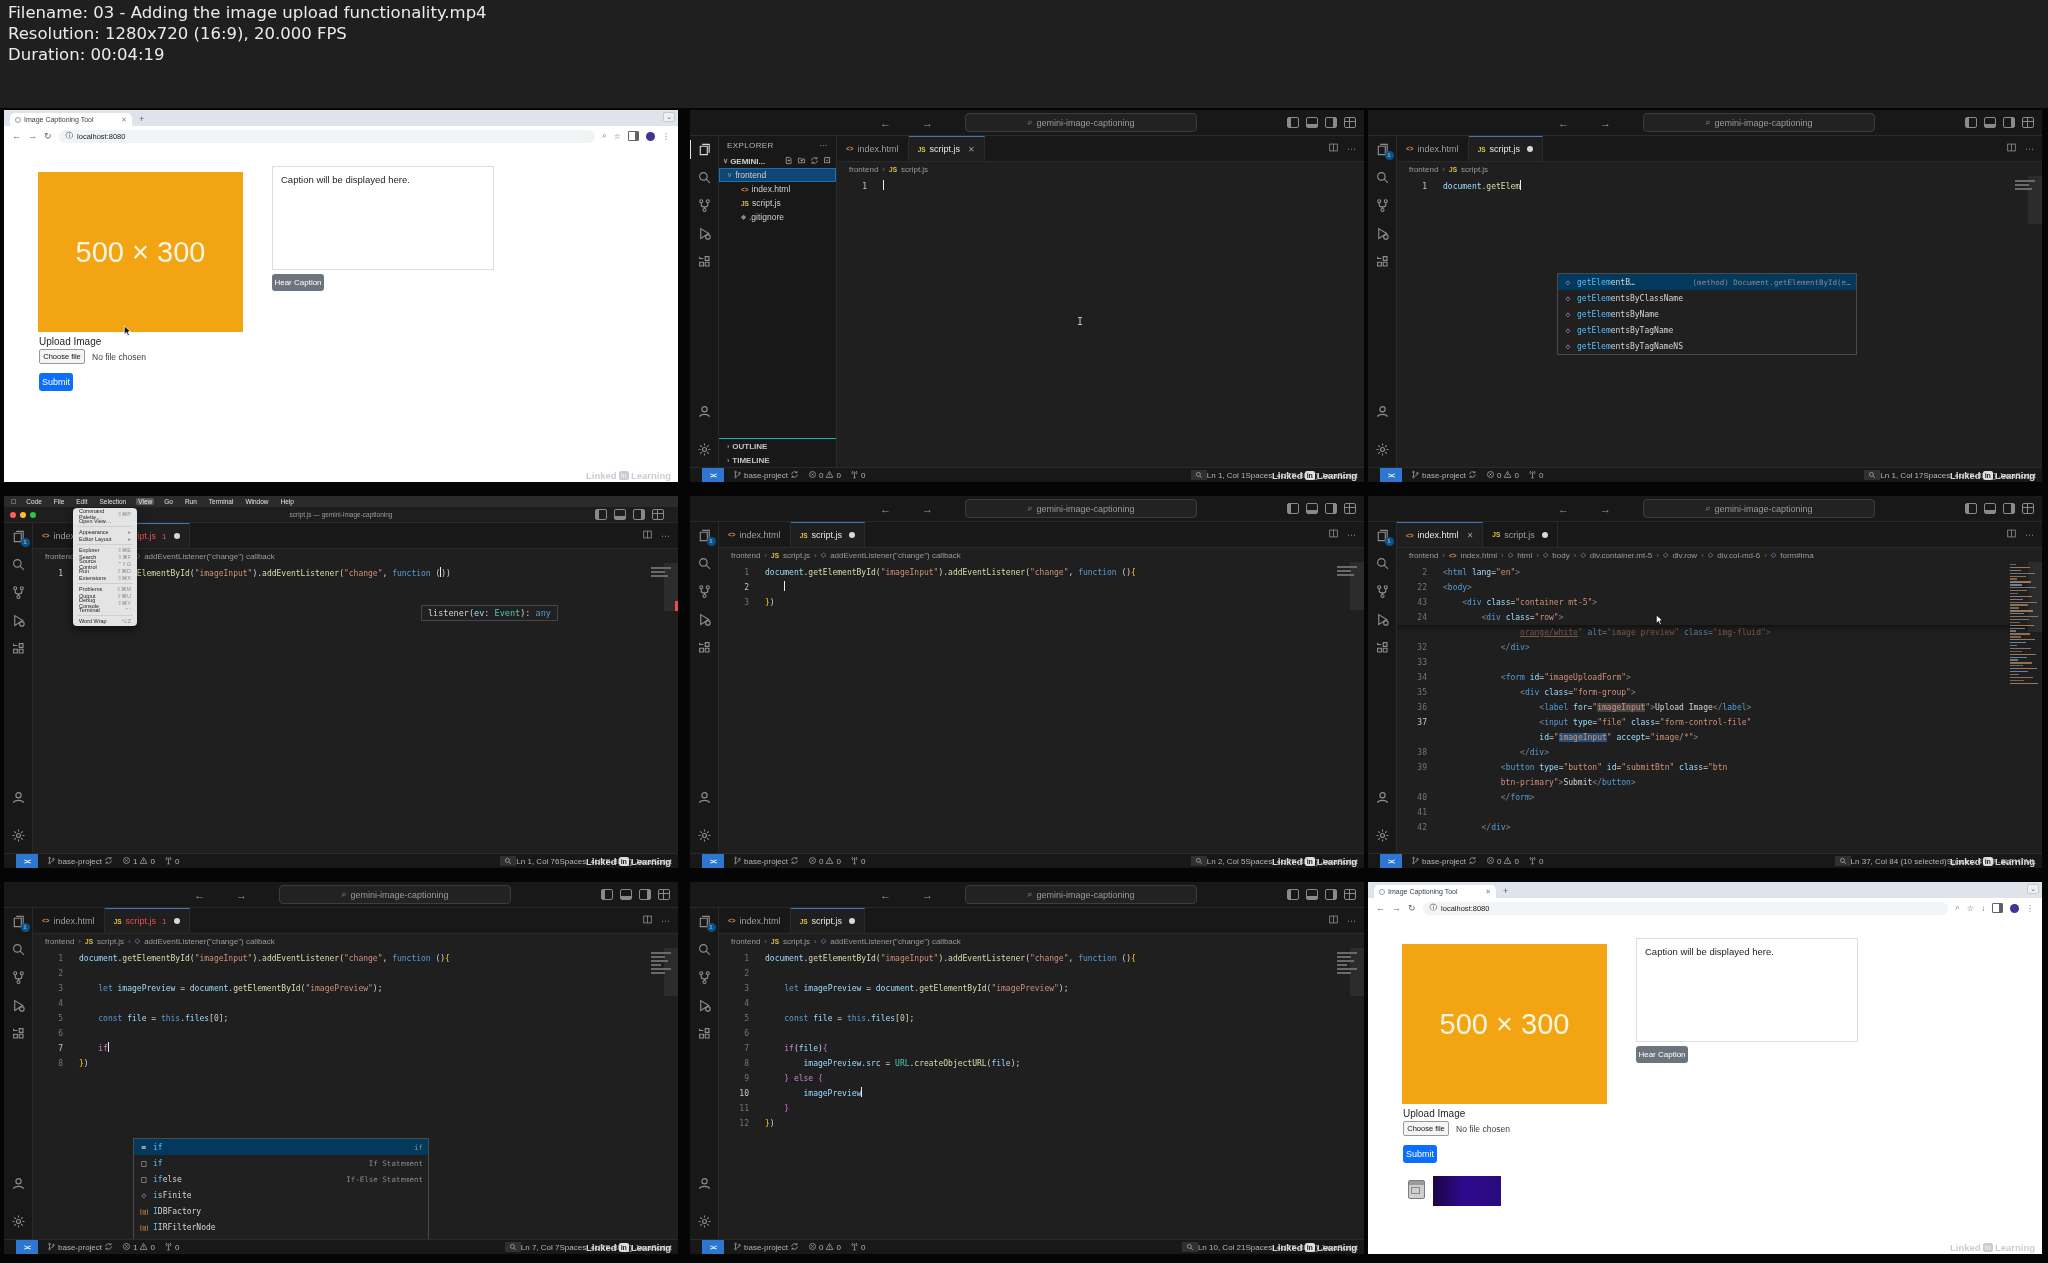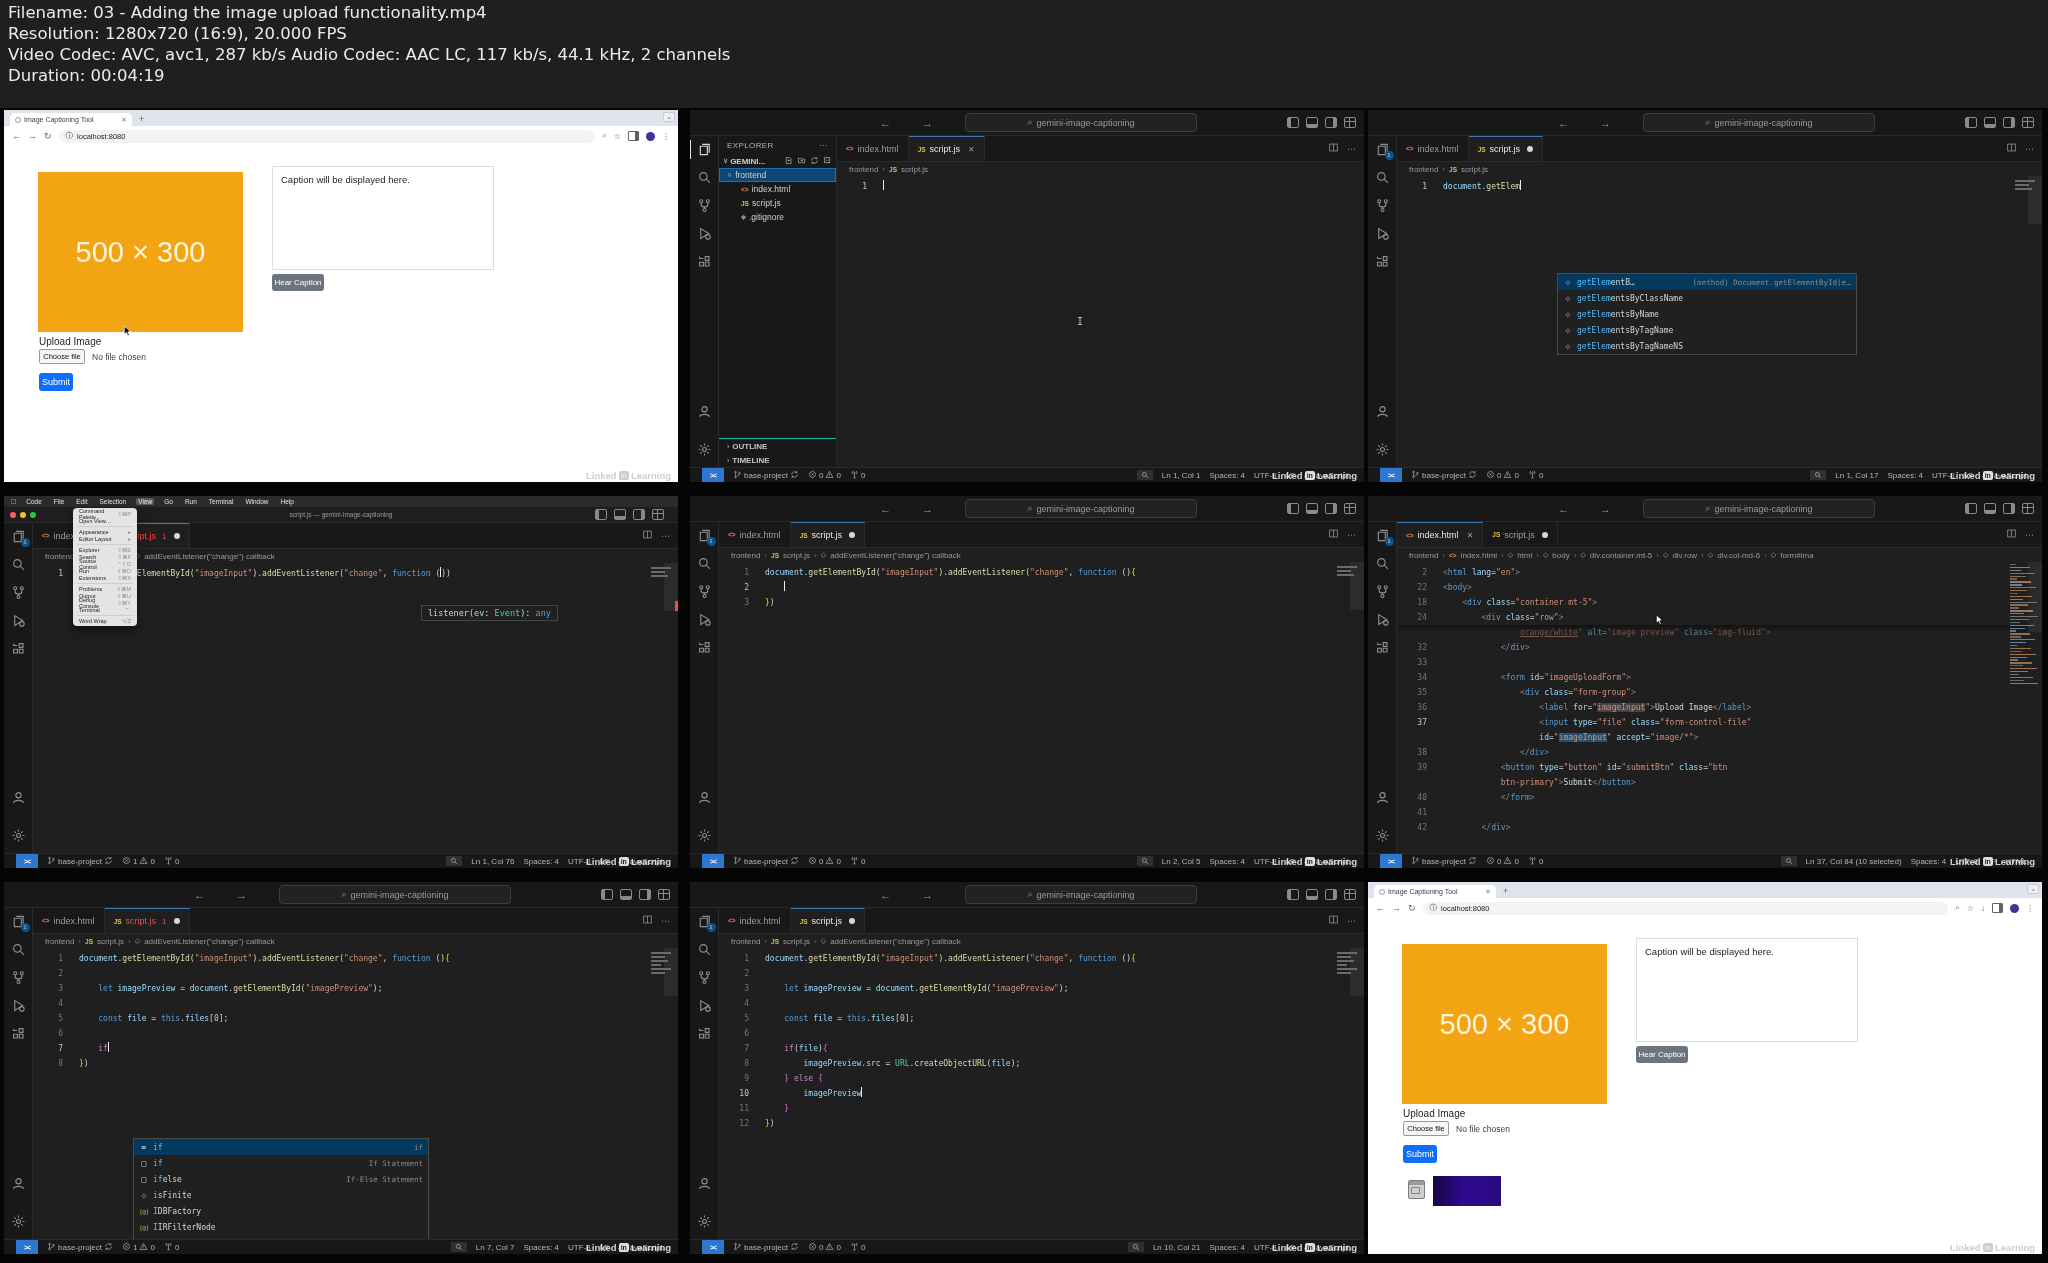--- a/index.html
+++ b/index.html
@@ -85,21 +85,21 @@
   .sg-m{color:#4fc1ff}
   .sg-detail{margin-left:auto;color:#8a8a8a;font-size:7.5px;overflow:hidden;text-overflow:ellipsis;white-space:nowrap;max-width:55%;}
   .tooltipbox{position:absolute;background:#202020;border:1px solid #454545;padding:2px 6px;z-index:9;
       font-family:"DejaVu Sans Mono",monospace;font-size:8.5px;white-space:pre;}
   .statusbar{position:absolute;left:0;right:0;bottom:0;height:15px;background:#181818;border-top:1px solid #2a2a2a;
       display:flex;align-items:center;font-size:8px;color:#b4b4b4;z-index:20;box-sizing:border-box;padding-left:12px;}
   .st-chip{width:22px;height:15px;background:#2e77d0;color:#fff;display:flex;align-items:center;justify-content:center;
       font-size:7px;font-weight:bold;letter-spacing:-1px;flex:none;}
   .st-item{display:flex;align-items:center;gap:2px;margin-left:9px;white-space:nowrap;}
   .st-item svg{width:9px;height:9px;stroke:#b4b4b4;fill:none;stroke-width:1.2}
-  .st-right{margin-left:auto;display:flex;align-items:center;gap:9px;padding-right:6px;justify-content:center;}
+  .st-right{margin-left:auto;display:flex;align-items:center;padding-right:6px;justify-content:center;}
   .st-mag{background:#303030;padding:1px 4px;display:flex;align-items:center;}
   .st-mag svg{width:8px;height:8px;stroke:#c0c0c0;fill:none;stroke-width:1.3}
   .watermark{position:absolute;right:7px;bottom:1px;z-index:40;display:flex;align-items:center;gap:2px;
       font-size:9.5px;font-weight:bold;color:rgba(255,255,255,.8);}
   .watermark .inbox{background:rgba(255,255,255,.85);color:#1f1f1f;border-radius:2px;font-size:7px;padding:0 2px;line-height:9px;}
   .watermark.faint{color:rgba(120,130,145,.4)}
   .watermark.faint .inbox{background:rgba(120,130,145,.4);color:rgba(255,255,255,.6)}
   .minimap-small{position:absolute;right:3px;top:4px;width:24px;z-index:5;}
   .minimap-small i{display:block;height:1.5px;margin-bottom:2.5px;background:#6a6a6a;}
   .mm-slider{position:absolute;right:0;top:0;width:14px;height:48px;background:rgba(255,255,255,.06);z-index:4;}
@@ -155,21 +155,20 @@
   .arrowcur{position:absolute;z-index:80;width:7px;height:10px;}
   .arrowcur svg{width:9px;height:12px;}
 </style>
 </head>
 <body>
 
 <div class="stage">
   <header class="meta">
     <div>Filename: 03 - Adding the image upload functionality.mp4</div>
     <div>Resolution: 1280x720 (16:9), 20.000 FPS</div>
-    <div>Video Codec: AVC, avc1, 287 kb/s Audio Codec: AAC LC, 117 kb/s, 44.1 kHz, 2 channels</div>
     <div>Duration: 00:04:19</div>
   </header>
   <section class="frame br" id="f0">
       <div class="tabstrip">
         <div class="btab">
           <span class="fav"></span>
           <span>Image Captioning Tool</span>
           <span class="bx">✕</span>
         </div>
         <span class="newtab">+</span>
@@ -1079,21 +1078,21 @@
             <span>div.col-md-6</span>
             <span class="bc-sep">›</span>
             <span class="bc-ic">◇</span>
             <span>form#ima</span>
           </div>
           <div class="editor">
             <div class="lines">
               <div class="sticky">
                 <div class="cl"><span class="gut">2</span><span class="txt"><span class="ta">&lt;</span><span class="tt">html</span><span class="tp"> </span><span class="tat">lang</span><span class="tp">=</span><span class="ts">"en"</span><span class="ta">&gt;</span></span></div>
                 <div class="cl"><span class="gut">22</span><span class="txt"><span class="ta">&lt;</span><span class="tt">body</span><span class="ta">&gt;</span></span></div>
-                <div class="cl"><span class="gut">18</span><span class="txt"><span class="tp">    </span><span class="ta">&lt;</span><span class="tt">div</span><span class="tp"> </span><span class="tat">class</span><span class="tp">=</span><span class="ts">"container mt-5"</span><span class="ta">&gt;</span></span></div>
+                <div class="cl"><span class="gut">43</span><span class="txt"><span class="tp">    </span><span class="ta">&lt;</span><span class="tt">div</span><span class="tp"> </span><span class="tat">class</span><span class="tp">=</span><span class="ts">"container mt-5"</span><span class="ta">&gt;</span></span></div>
                 <div class="cl"><span class="gut">24</span><span class="txt"><span class="tp">        </span><span class="ta">&lt;</span><span class="tt">div</span><span class="tp"> </span><span class="tat">class</span><span class="tp">=</span><span class="ts">"row"</span><span class="ta">&gt;</span></span></div>
               </div>
               <div class="cl dim"><span class="gut"></span><span class="txt"><span class="tp">                </span><span class="tlnk">orange/white</span><span class="ts">"</span><span class="tp"> </span><span class="tat">alt</span><span class="tp">=</span><span class="ts">"image preview"</span><span class="tp"> </span><span class="tat">class</span><span class="tp">=</span><span class="ts">"img-fluid"</span><span class="ta">&gt;</span></span></div>
               <div class="cl"><span class="gut">32</span><span class="txt"><span class="tp">            </span><span class="ta">&lt;/</span><span class="tt">div</span><span class="ta">&gt;</span></span></div>
               <div class="cl"><span class="gut">33</span><span class="txt"></span></div>
               <div class="cl"><span class="gut">34</span><span class="txt"><span class="tp">            </span><span class="ta">&lt;</span><span class="tt">form</span><span class="tp"> </span><span class="tat">id</span><span class="tp">=</span><span class="ts">"imageUploadForm"</span><span class="ta">&gt;</span></span></div>
               <div class="cl"><span class="gut">35</span><span class="txt"><span class="tp">                </span><span class="ta">&lt;</span><span class="tt">div</span><span class="tp"> </span><span class="tat">class</span><span class="tp">=</span><span class="ts">"form-group"</span><span class="ta">&gt;</span></span></div>
               <div class="cl"><span class="gut">36</span><span class="txt"><span class="tp">                    </span><span class="ta">&lt;</span><span class="tt">label</span><span class="tp"> </span><span class="tat">for</span><span class="tp">=</span><span class="ts">"</span><span class="ths">imageInput</span><span class="ts">"</span><span class="ta">&gt;</span><span class="ttx">Upload Image</span><span class="ta">&lt;/</span><span class="tt">label</span><span class="ta">&gt;</span></span></div>
               <div class="cl activeln"><span class="gut">37</span><span class="txt"><span class="tp">                    </span><span class="ta">&lt;</span><span class="tt">input</span><span class="tp"> </span><span class="tat">type</span><span class="tp">=</span><span class="ts">"file"</span><span class="tp"> </span><span class="tat">class</span><span class="tp">=</span><span class="ts">"form-control-file"</span></span></div>
               <div class="cl"><span class="gut"></span><span class="txt"><span class="tp">                    </span><span class="tat">id</span><span class="tp">=</span><span class="ts">"</span><span class="tss">imageInput</span><span class="ts">"</span><span class="tp"> </span><span class="tat">accept</span><span class="tp">=</span><span class="ts">"image/*"</span><span class="ta">&gt;</span></span></div>

